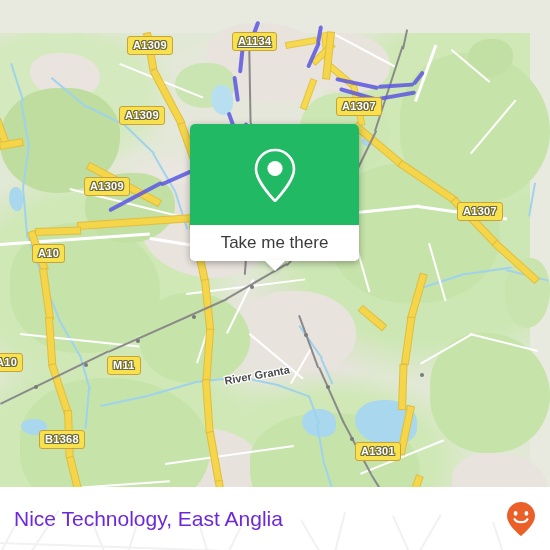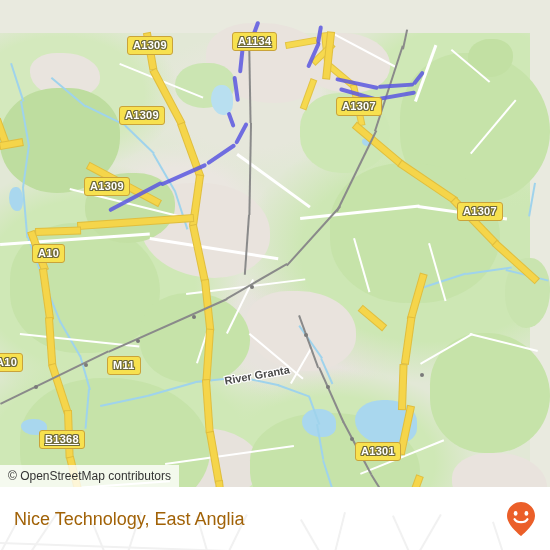--- a/index.html
+++ b/index.html
@@ -124,21 +124,21 @@
   }
   .fmark{position:absolute;background:#f1f1f1;transform-origin:0 0;}
   #footer-inner{
     position:relative;z-index:2;
     width:100%;height:100%;
     display:flex;align-items:center;justify-content:space-between;
     padding:0 14px 0 14px;
     box-sizing:border-box;
   }
   #place-title{
-    color:#a16207;font-size:18px;line-height:22px;white-space:nowrap;
+    color:#6d28d9;font-size:21px;line-height:22px;white-space:nowrap;
   }
   #brand{display:flex;align-items:center;gap:3px;}
   #brand-word{
     color:#1f1f1f;font-size:30px;line-height:30px;font-weight:bold;letter-spacing:-.5px;
   }
 </style>
 </head>
 <body>
 
 <div id="page">
@@ -343,29 +343,42 @@
     <div class="layer">
       <div class="shield" style="left:127px;top:3px;">A1309</div>
       <div class="shield" style="left:232px;top:-1px;text-decoration:underline;">A1134</div>
       <div class="shield" style="left:119px;top:73px;">A1309</div>
       <div class="shield" style="left:336px;top:64px;">A1307</div>
       <div class="shield" style="left:84px;top:144px;">A1309</div>
       <div class="shield" style="left:457px;top:169px;">A1307</div>
       <div class="shield" style="left:32px;top:211px;">A10</div>
       <div class="shield" style="left:-10px;top:320px;">A10</div>
       <div class="shield" style="left:107px;top:323px;">M11</div>
-      <div class="shield" style="left:39px;top:397px;text-decoration:underline;">B1368</div>
+      <div class="shield" style="left:39px;top:397px;">B1368</div>
       <div class="shield" style="left:355px;top:409px;">A1301</div>
 
       <div class="riverlbl" style="left:224px;top:336px;transform:rotate(-10deg);">River Granta</div>
     </div>
 
-    <div id="osm-attrib">© OpenStreetMap contributors</div>
   </div>
 
+  <div id="card">
+    <div id="card-top">
+      <span style="display:block;line-height:0;">
+        <svg width="46" height="58" viewBox="0 0 46 58" fill="none" aria-hidden="true">
+          <path d="M23 4 C12.5 4 4 12.5 4 23 C4 34 16 47 22.2 54.3 C22.6 54.8 23.4 54.8 23.8 54.3 C30 47 42 34 42 23 C42 12.5 33.5 4 23 4 Z" stroke="#ffffff" stroke-width="2.6" fill="none" stroke-linejoin="round"></path>
+          <circle cx="23" cy="22.5" r="7.6" fill="#ffffff"></circle>
+        </svg>
+      </span>
+    </div>
+    <div id="card-bottom">
+      <span id="cta-label">Take me there</span>
+    </div>
+    <div id="card-pointer"></div>
+  </div>
 
   <div id="footer">
     <div class="layer" style="height:63px;">
       <div class="fmark" style="left:20px;top:-6px;width:2px;height:90px;transform:rotate(28deg);"></div>
       <div class="fmark" style="left:58px;top:-10px;width:2px;height:100px;transform:rotate(34deg);"></div>
       <div class="fmark" style="left:92px;top:4px;width:2px;height:80px;transform:rotate(-22deg);"></div>
       <div class="fmark" style="left:140px;top:-8px;width:2px;height:95px;transform:rotate(18deg);"></div>
       <div class="fmark" style="left:196px;top:-4px;width:2px;height:92px;transform:rotate(-16deg);"></div>
       <div class="fmark" style="left:246px;top:-6px;width:2px;height:96px;transform:rotate(26deg);"></div>
       <div class="fmark" style="left:300px;top:0px;width:2px;height:86px;transform:rotate(-30deg);"></div>

